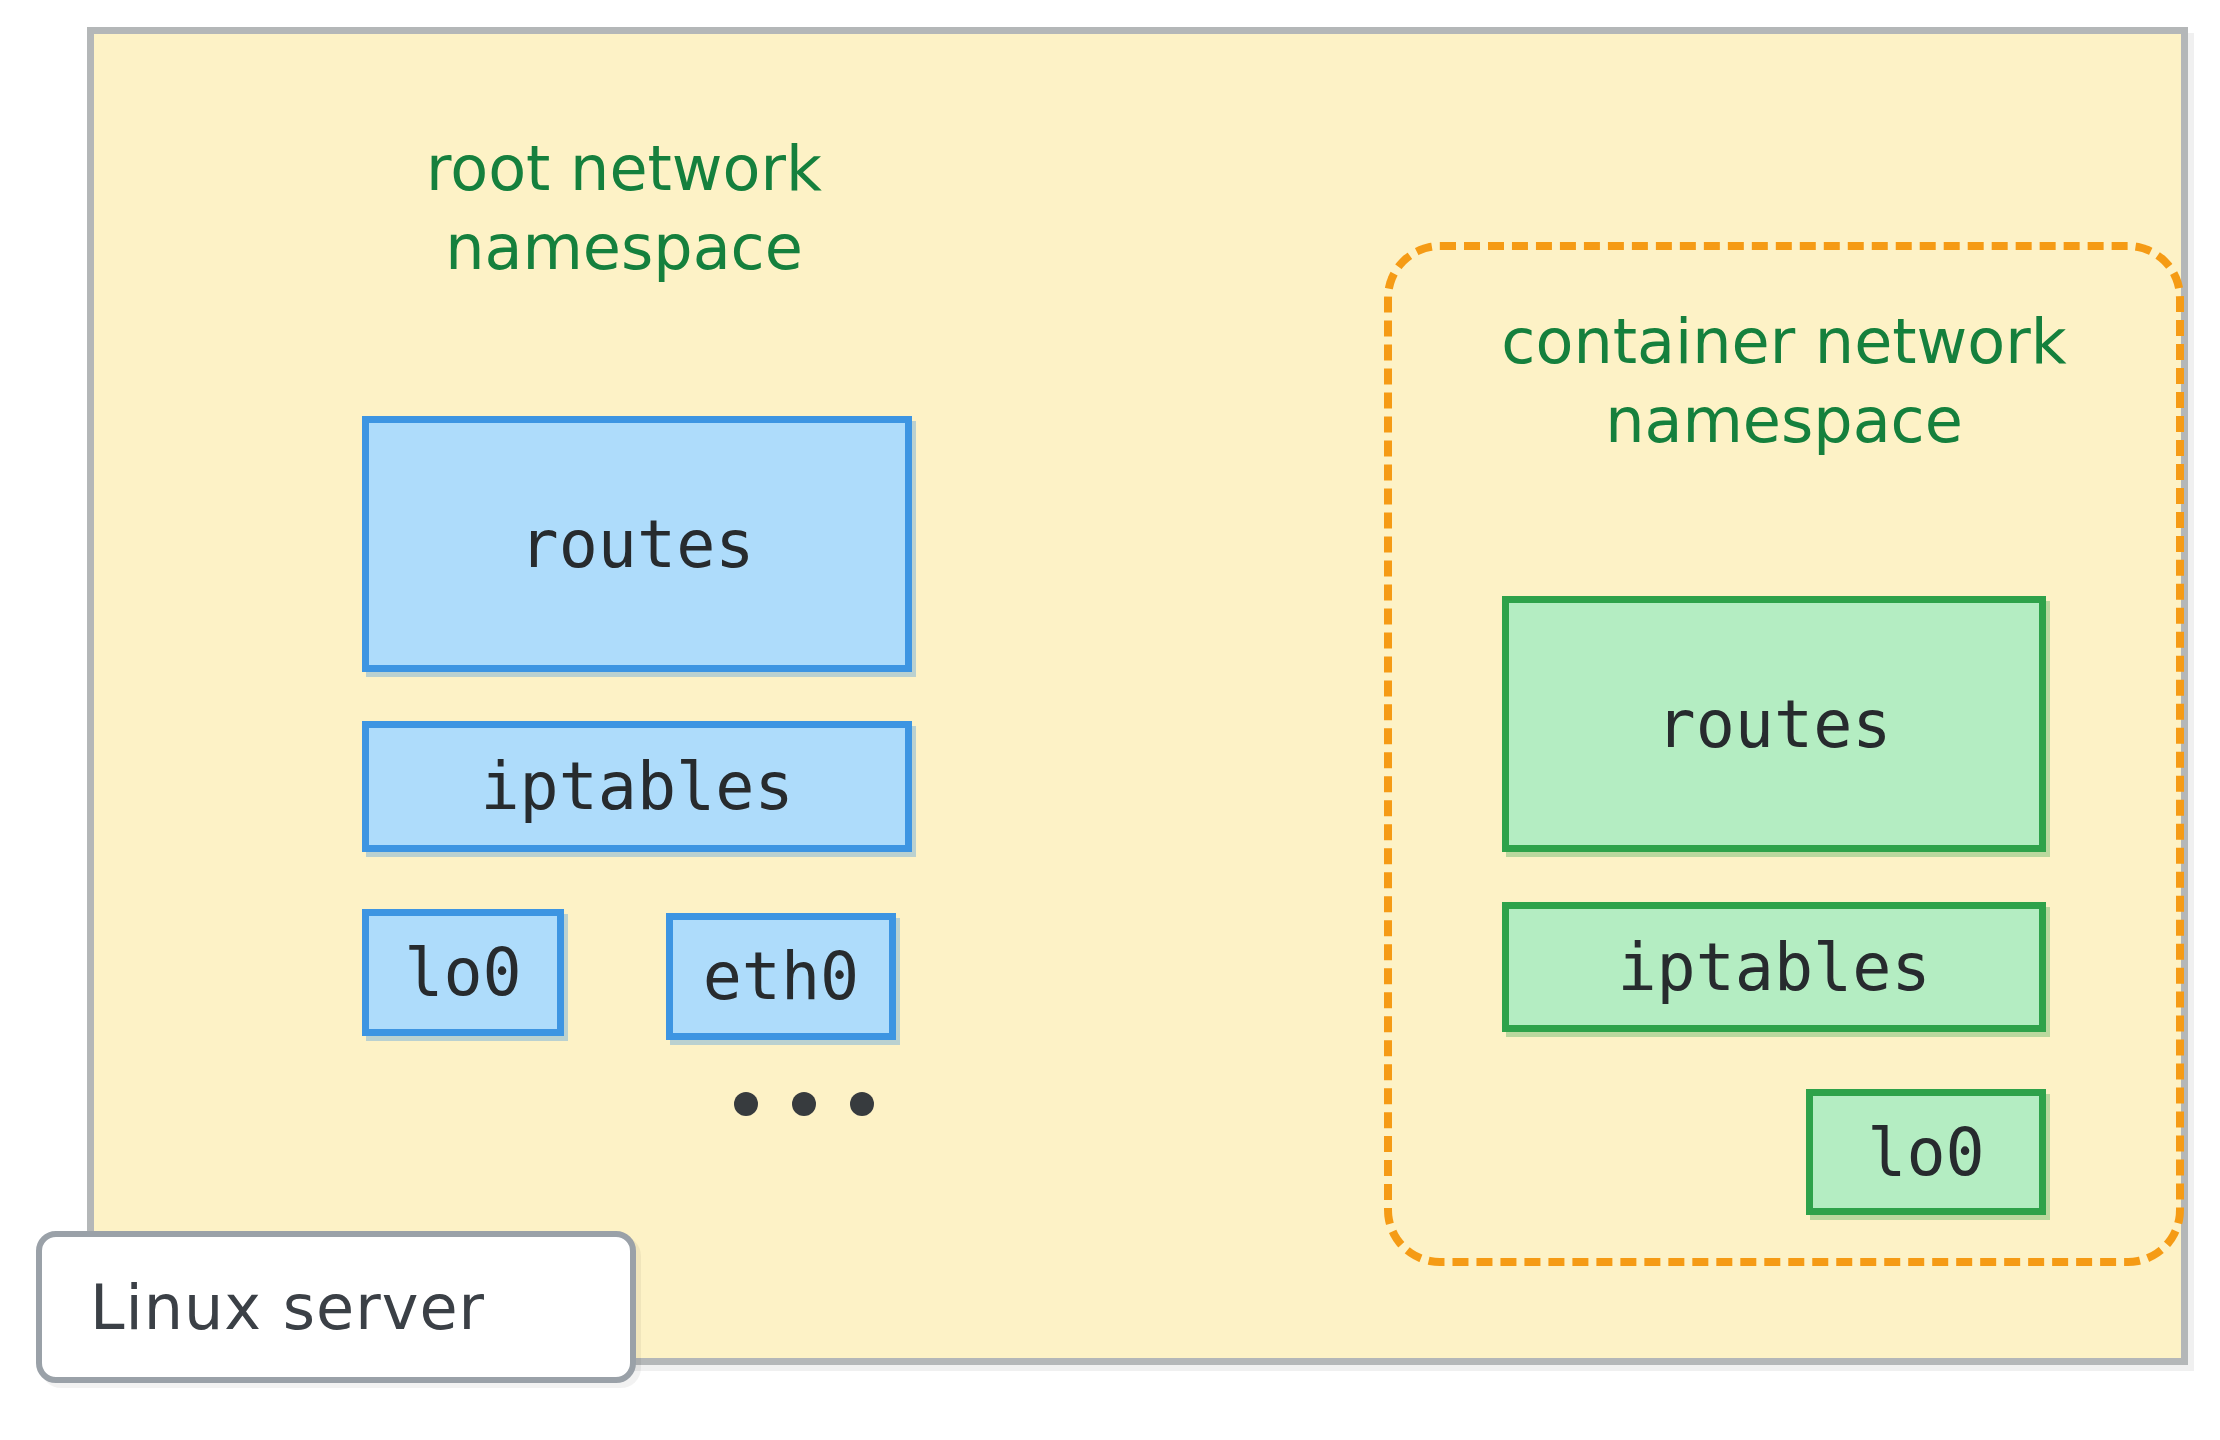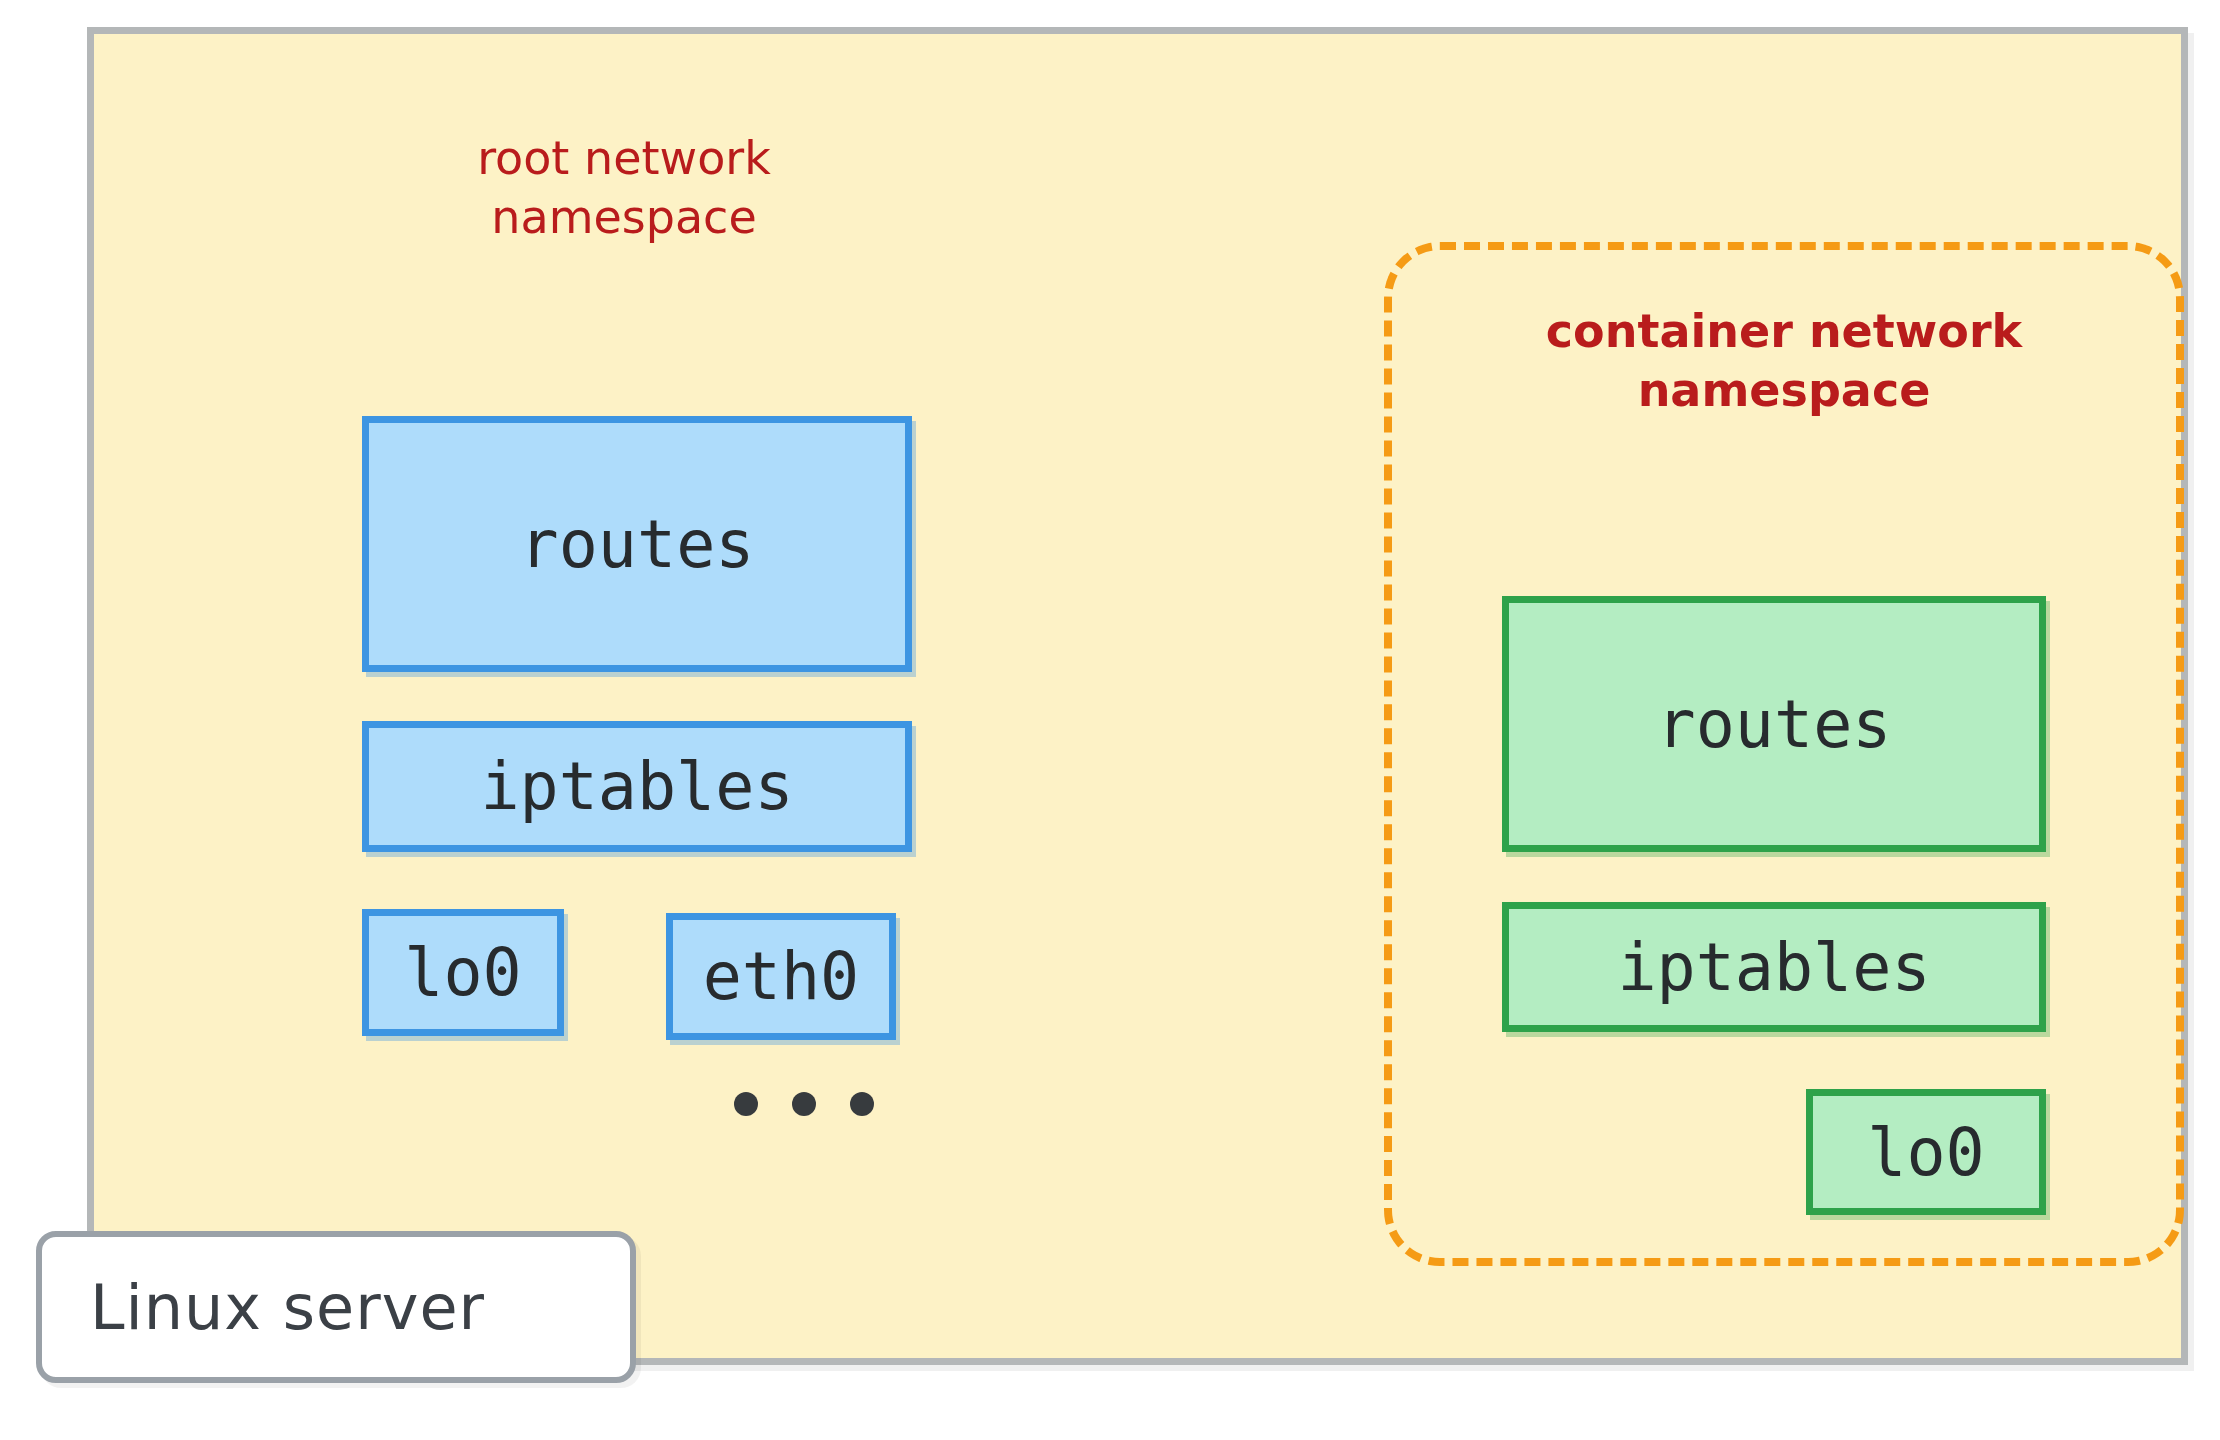--- a/index.html
+++ b/index.html
@@ -30,38 +30,37 @@
     height: 1338px;
     background: #fdf2c6;
     border: 7px solid #b4b7b8;
     box-sizing: border-box;
     box-shadow: 6px 6px 0 rgba(0,0,0,0.06);
   }
 
   .ns-title {
     position: absolute;
     text-align: center;
-    font-size: 46px;
+    font-size: 62px;
     line-height: 1.28;
-    color: #b91c1c;
+    color: #15803d;
     font-family: "DejaVu Sans", sans-serif;
     white-space: pre-line;
   }
 
   #root-ns-title {
     left: 200px;
     top: 95px;
     width: 660px;
   }
 
   #container-ns-title {
     left: 1330px;
     top: 268px;
     width: 720px;
-    font-weight: bold;
   }
 
   
   .node {
     position: absolute;
     box-sizing: border-box;
     display: flex;
     align-items: center;
     justify-content: center;
     font-family: "DejaVu Sans Mono", monospace;

